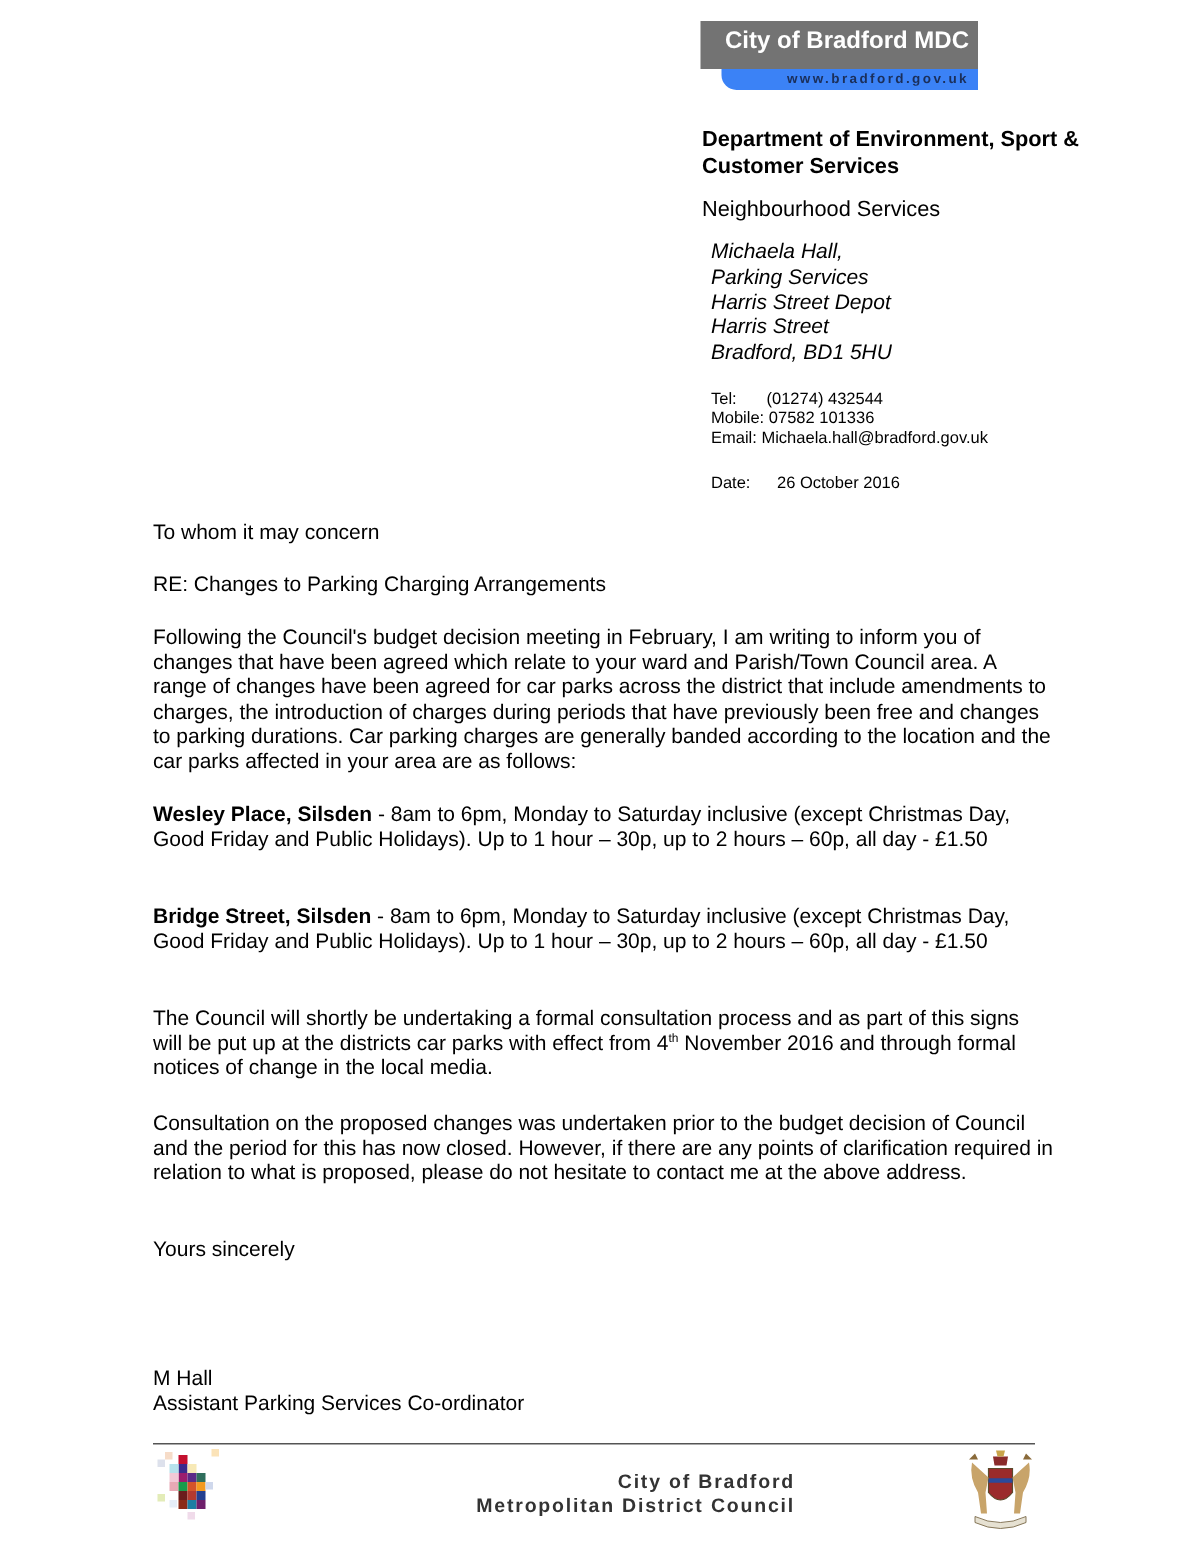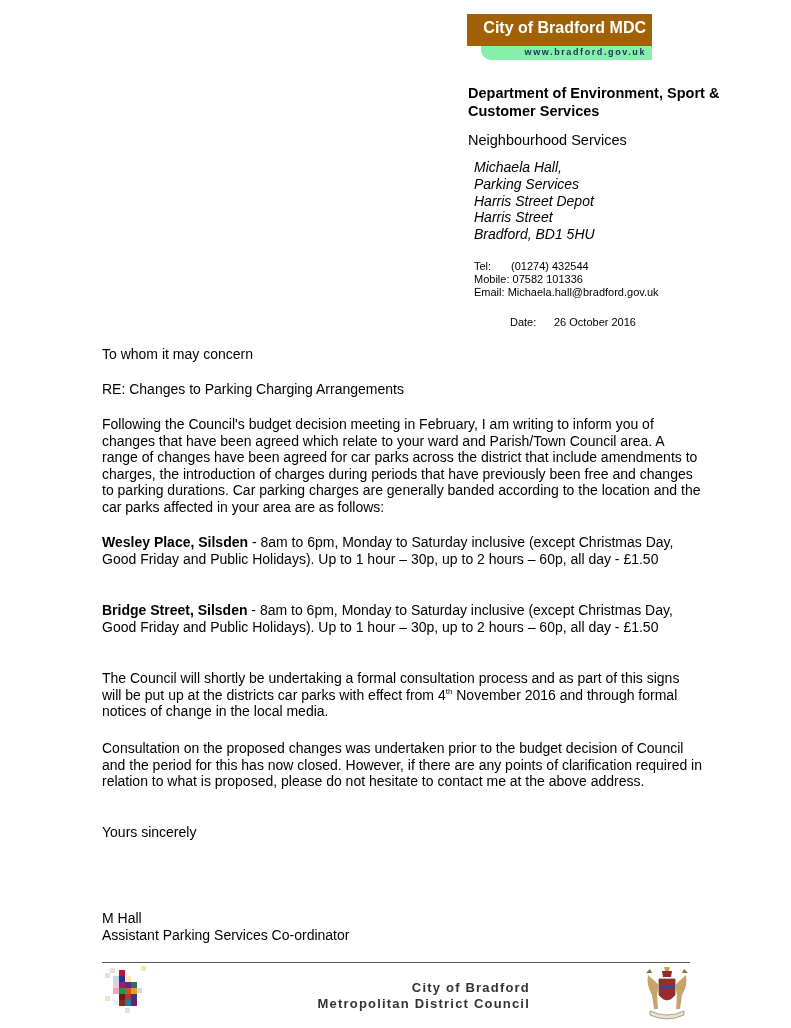--- a/index.html
+++ b/index.html
@@ -1,35 +1,35 @@
 <!DOCTYPE html>
 <html><head>
 <meta charset="utf-8">
 <style>
   html, body { margin: 0; padding: 0; background: #ffffff; }
   body { width: 791px; height: 1028px; position: relative; overflow: hidden;
          font-family: "Liberation Sans", sans-serif; color: #000; }
   .abs { position: absolute; }
   
   .logo { left: 467px; top: 14px; width: 185px; height: 46px; }
-  .logo-top { position: absolute; left: 0; top: 0; width: 185px; height: 32px; background: #a16207; }
+  .logo-top { position: absolute; left: 0; top: 0; width: 185px; height: 32px; background: #737373; }
   .logo-title { position: absolute; left: 0; right: 6px; top: 5px; text-align: right; color: #fff;
                 font-weight: bold; font-size: 16px; letter-spacing: 0px; }
-  .logo-bottom { position: absolute; left: 14px; top: 32px; width: 171px; height: 14px; background: #86efac;
+  .logo-bottom { position: absolute; left: 14px; top: 32px; width: 171px; height: 14px; background: #3b82f6;
                  border-bottom-left-radius: 10px; }
   .logo-url { position: absolute; right: 6px; top: 1px; color: #1b2f5a; font-size: 9px; font-weight: bold;
               letter-spacing: 1.6px; }
 
   .dept { left: 468px; top: 84px; font-size: 14.5px; font-weight: bold; line-height: 18px; width: 300px; }
   .section { left: 468px; top: 131px; font-size: 14.5px; font-weight: normal; line-height: 18px; }
   .address { left: 474px; top: 159px; font-size: 14px; line-height: 16.8px; font-style: italic; }
   .contact { left: 474px; top: 260px; font-size: 11px; line-height: 13px; }
   .contact .lbl { display: inline-block; }
   .date { left: 474px; top: 316px; font-size: 11px; }
-  .date .lbl { display: inline-block; width: 44px; margin-left: 36px; }
+  .date .lbl { display: inline-block; width: 44px; }
 
   .body-text { left: 102px; width: 600px; font-size: 14px; line-height: 16.6px; }
   .b { font-weight: bold; margin-top: 20px; }
   sup { font-size: 8px; line-height: 0; }
 
   .rule { left: 102px; top: 962px; width: 588px; height: 0; border-top: 1px solid #555; }
   .footer-title { left: 270px; top: 980px; width: 260px; text-align: right; color: #333;
                   font-size: 13px; font-weight: bold; letter-spacing: 1.2px; line-height: 16px; }
   .mosaic { left: 102px; top: 966px; width: 50px; height: 56px; }
   .crest { left: 642px; top: 965px; width: 50px; height: 58px; }

